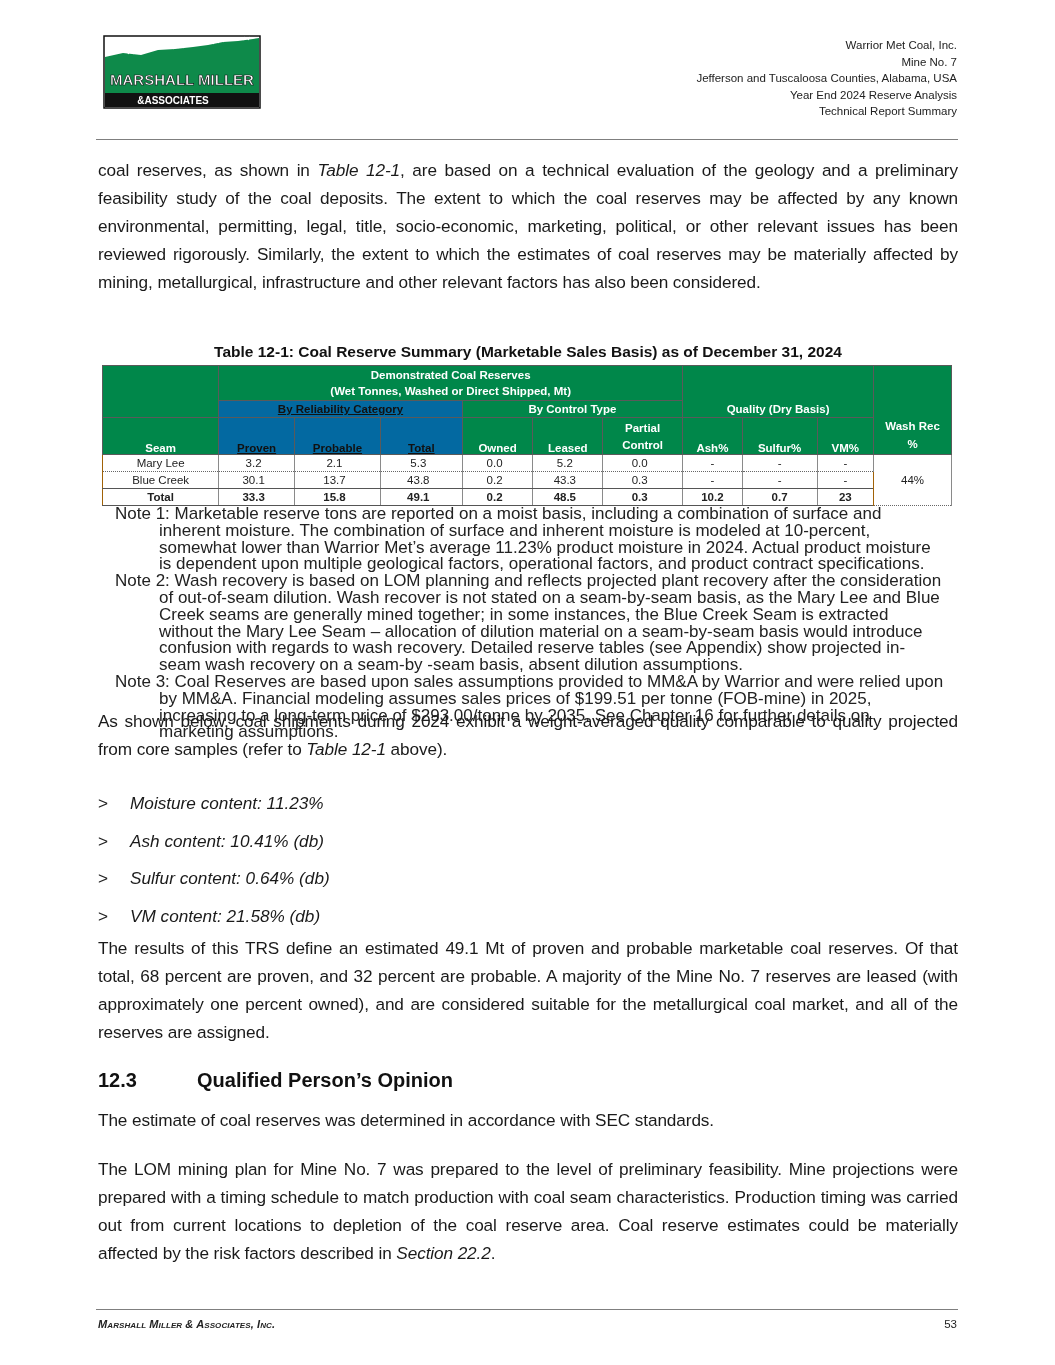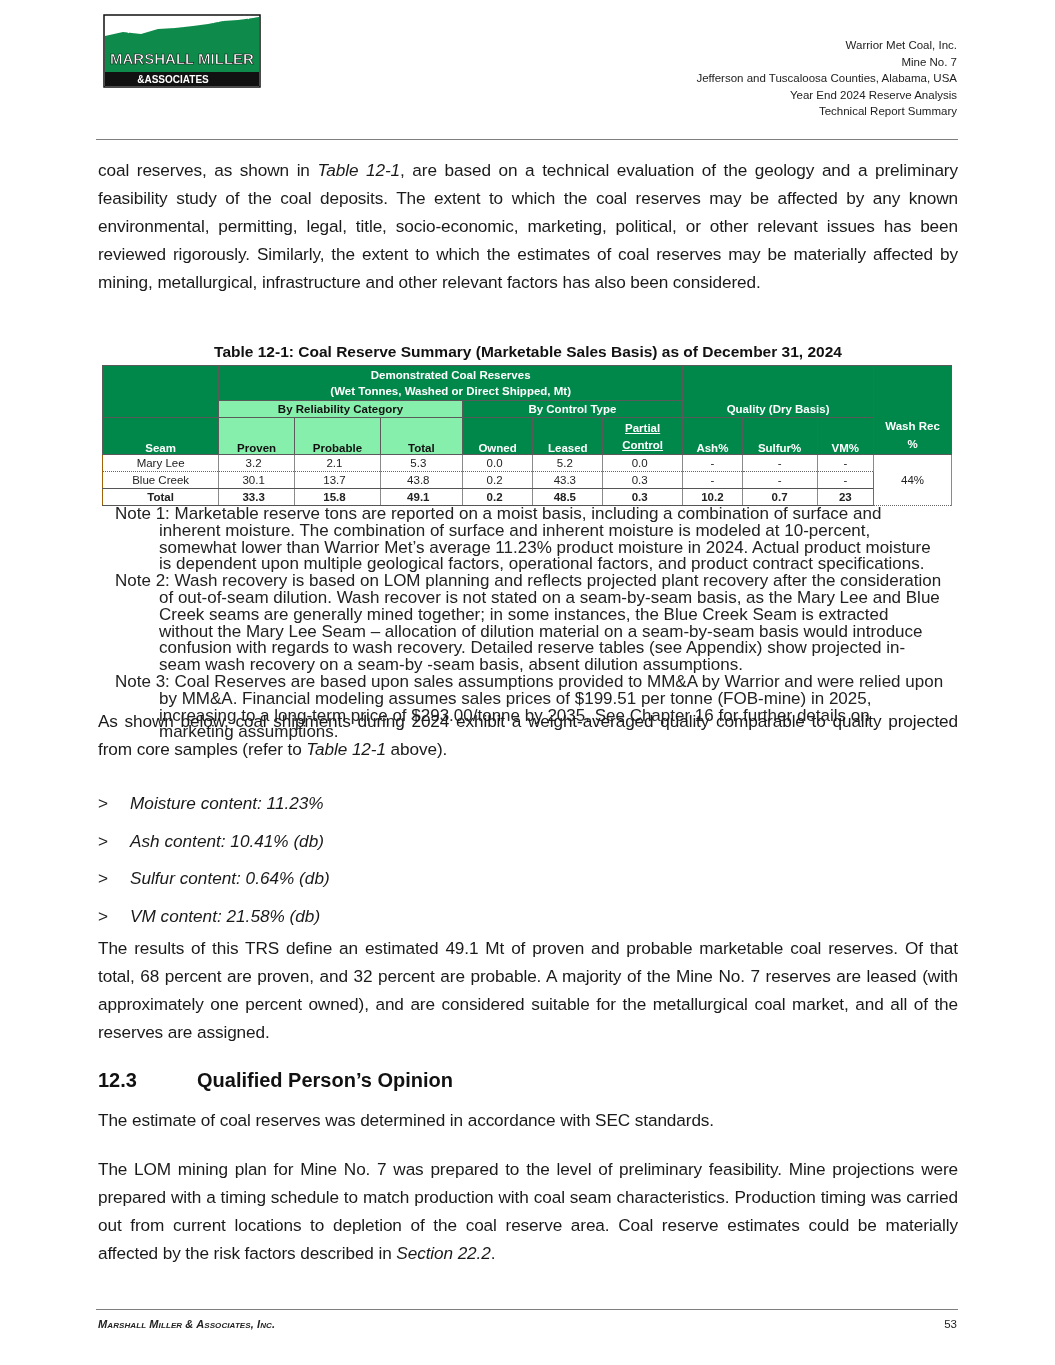--- a/index.html
+++ b/index.html
@@ -1,21 +1,21 @@
 <!DOCTYPE html>
 <html><head>
 <meta charset="utf-8">
 <style>
   * { box-sizing: border-box; margin: 0; padding: 0; }
   html, body { background: #ffffff; }
   body {
     width: 1055px; height: 1365px; position: relative; overflow: hidden;
     font-family: "Liberation Sans", sans-serif; color: #1a1a1a;
   }
-  .logo { position: absolute; left: 103px; top: 14px; width: 158px; height: 74px; }
+  .logo { position: absolute; left: 103px; top: 35px; width: 158px; height: 74px; }
   .hdr-right {
     position: absolute; right: 98px; top: 37px; text-align: right;
     font-size: 11.5px; line-height: 16.5px; color: #222;
   }
   .hdr-rule { position: absolute; left: 96px; right: 97px; top: 139px; height: 1px; background: #7f7f7f; }
 
   .para {
     position: absolute; left: 98px; width: 860px;
     font-size: 17.2px; line-height: 28px; text-align: justify; color: #1a1a1a;
     letter-spacing: -0.1px;
@@ -25,21 +25,21 @@
   .tbl-title {
     position: absolute; left: 98px; width: 860px; top: 343px;
     text-align: center; font-weight: bold; font-size: 15.5px; color: #111;
   }
   table.res {
     position: absolute; left: 102px; top: 365px; width: 850px;
     border-collapse: collapse; font-size: 11.5px; table-layout: fixed;
   }
   table.res td { padding: 0 4px; height: 17px; white-space: nowrap; text-align: center; }
   .dg { background: #00874a; color: #ffffff; font-weight: bold; text-align: center; }
-  .lg { background: #86efac; color: #111; font-weight: bold; text-align: center; }
+  .lg { background: #0369a1; color: #111; font-weight: bold; text-align: center; text-decoration: underline; }
   .hb { border: 1px solid #5a5a5a; }
   .bh td.dg, .bh td.lg { vertical-align: bottom; }
   tr.row td { border-left: 1px solid #a16207; border-right: 1px solid #8a8a8a; color: #222; }
   tr.r1 td { border-bottom: 1px dotted #666; }
   tr.r2 td { border-bottom: 1px solid #555; }
   tr.rt td { font-weight: bold; border-bottom: 1.5px solid #555; }
   td.num { text-align: right; padding-right: 10px !important; }
   td.ctr { text-align: center; }
   td.seam { text-align: left; }
   td.wash { text-align: center; vertical-align: middle; border: 1px solid #8a8a8a; border-bottom: 1.5px solid #555; }
@@ -128,21 +128,21 @@
     <td class="lg hb" colspan="3">By Reliability Category</td>
     <td class="dg hb" colspan="3">By Control Type</td>
   </tr>
   <tr class="bh">
     <td class="dg hb" style="height:37px;">Seam</td>
     <td class="lg hb">Proven</td>
     <td class="lg hb">Probable</td>
     <td class="lg hb">Total</td>
     <td class="dg hb">Owned</td>
     <td class="dg hb">Leased</td>
-    <td class="dg hb" style="line-height:17px;text-decoration:underline;">
+    <td class="dg hb" style="line-height:17px;">
       <div>Partial</div>
       <div>Control</div>
     </td>
     <td class="dg hb">Ash%</td>
     <td class="dg hb">Sulfur%</td>
     <td class="dg hb">VM%</td>
   </tr>
   <tr class="row r1">
     <td class="seam">Mary Lee</td>
     <td class="num">3.2</td>

